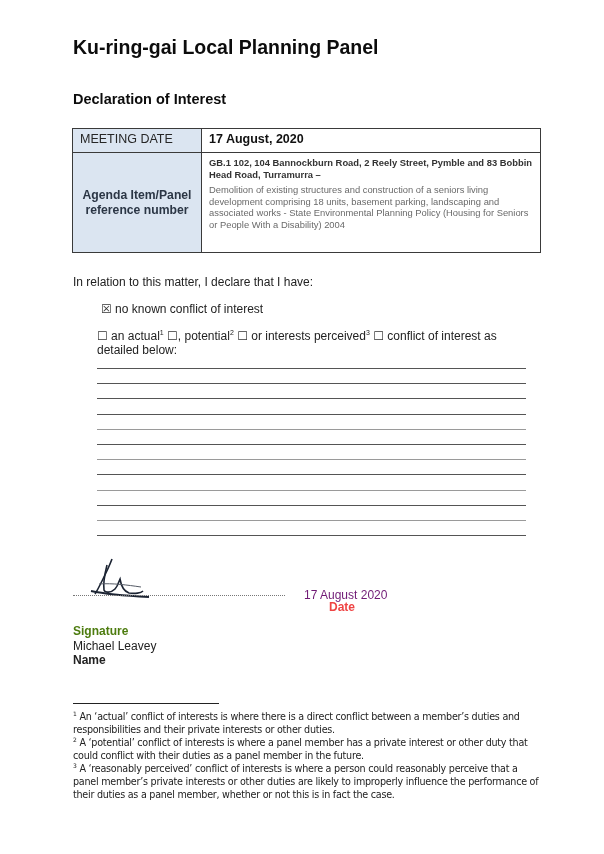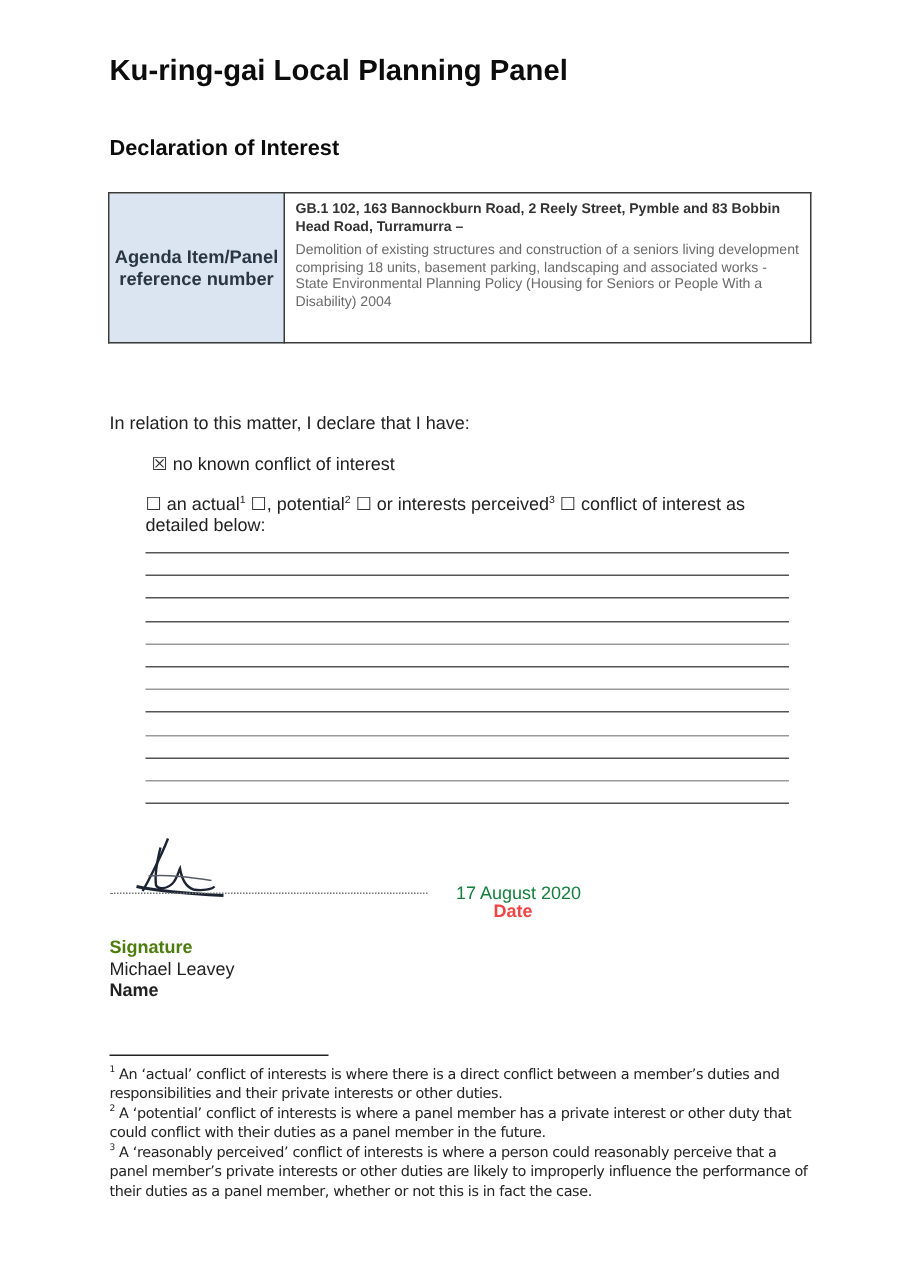--- a/index.html
+++ b/index.html
@@ -135,21 +135,21 @@
     }
     .sig-label {
       left: 73px; top: 624px;
       font-weight: bold;
       font-size: 12px;
       color: #4d7c0f;
     }
     .date-value-text {
       left: 304px; top: 588px;
       font-size: 12px;
-      color: #15803d;
+      color: #701a75;
     }
     .date-label-text {
       left: 329px; top: 600px;
       font-weight: bold;
       font-size: 12px;
       color: #ef4444;
     }
     .name-value {
       left: 73px; top: 639px;
       font-size: 12px;
@@ -179,24 +179,28 @@
     .footnotes sup { font-size: 6px; }
   </style>
 </head>
 <body>
 
 <h1 class="abs title">Ku-ring-gai Local Planning Panel</h1>
 <h2 class="abs subtitle">Declaration of Interest</h2>
 
 <table class="info">
   <tbody>
+      <tr>
+    <td class="label date-label">MEETING DATE</td>
+    <td class="value date-value">17 August, 2020</td>
+  </tr>
   <tr>
     <td class="label agenda-label">Agenda Item/Panel reference number</td>
     <td class="value agenda-value">
-      <div class="agenda-heading">GB.1 102, 163 Bannockburn Road, 2 Reely Street, Pymble and 83 Bobbin Head Road, Turramurra –</div>
+      <div class="agenda-heading">GB.1 102, 104 Bannockburn Road, 2 Reely Street, Pymble and 83 Bobbin Head Road, Turramurra –</div>
       <div class="agenda-desc">Demolition of existing structures and construction of a seniors living development comprising 18 units, basement parking, landscaping and associated works - State Environmental Planning Policy (Housing for Seniors or People With a Disability) 2004</div>
     </td>
   </tr>
 </tbody>
   </table>
 
 <div class="abs declare-intro">In relation to this matter, I declare that I have:</div>
 
 <div class="abs option-none">
   <span class="checkbox">☒</span>

